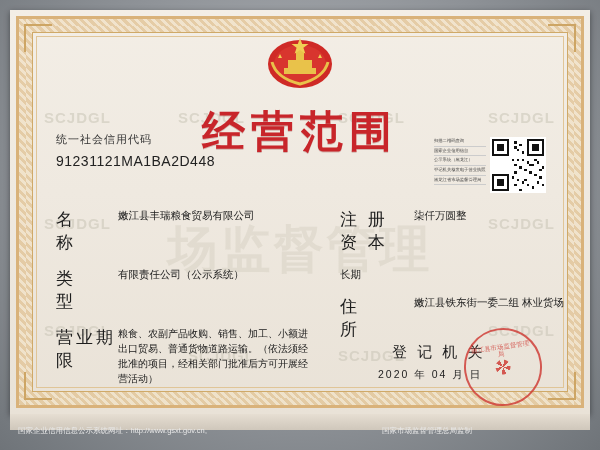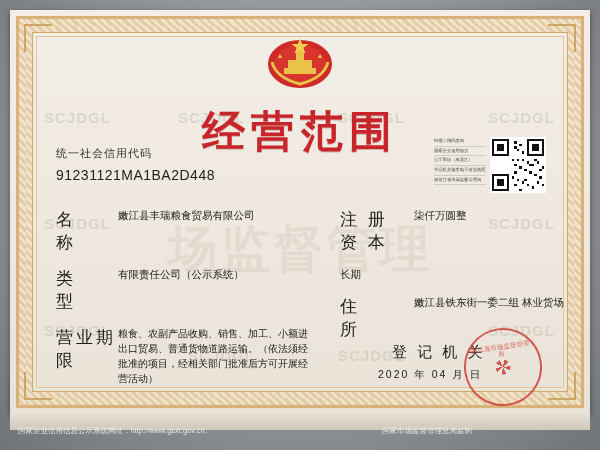--- a/index.html
+++ b/index.html
@@ -79,21 +79,21 @@
 
   .title{
     position:absolute;left:50%;top:100px;transform:translateX(-50%);
     font-size:43px;line-height:1;font-weight:bold;color:#c8252a;
     letter-spacing:6px;white-space:nowrap;
     font-family:"DejaVu Sans","Liberation Sans",sans-serif;
     text-shadow:0 1px 0 rgba(120,20,20,.25);
   }
 
   
-  .code-block{position:absolute;left:46px;top:136px;width:190px;}
+  .code-block{position:absolute;left:46px;top:122px;width:190px;}
   .code-label{font-size:11px;color:#333;letter-spacing:1px;}
   .code-value{font-size:14px;color:#222;margin-top:6px;letter-spacing:.5px;}
 
   
   .qr{
     position:absolute;right:44px;top:127px;width:56px;height:56px;
     background:#fff;padding:2px;box-sizing:border-box;
   }
   .qr-grid{width:100%;height:100%;}
   .qr-side{

